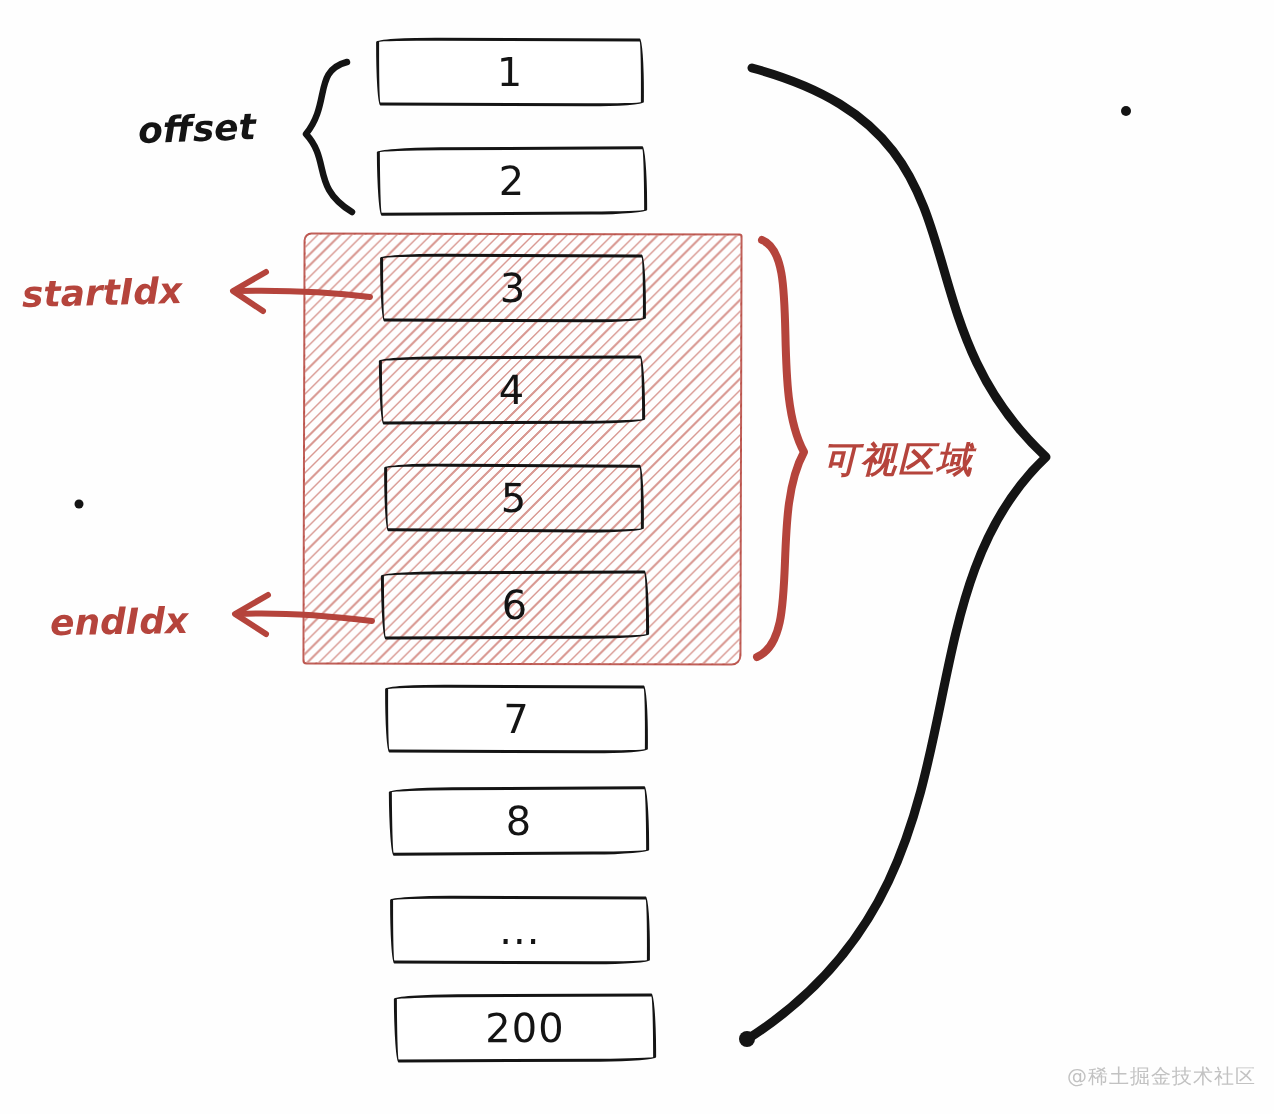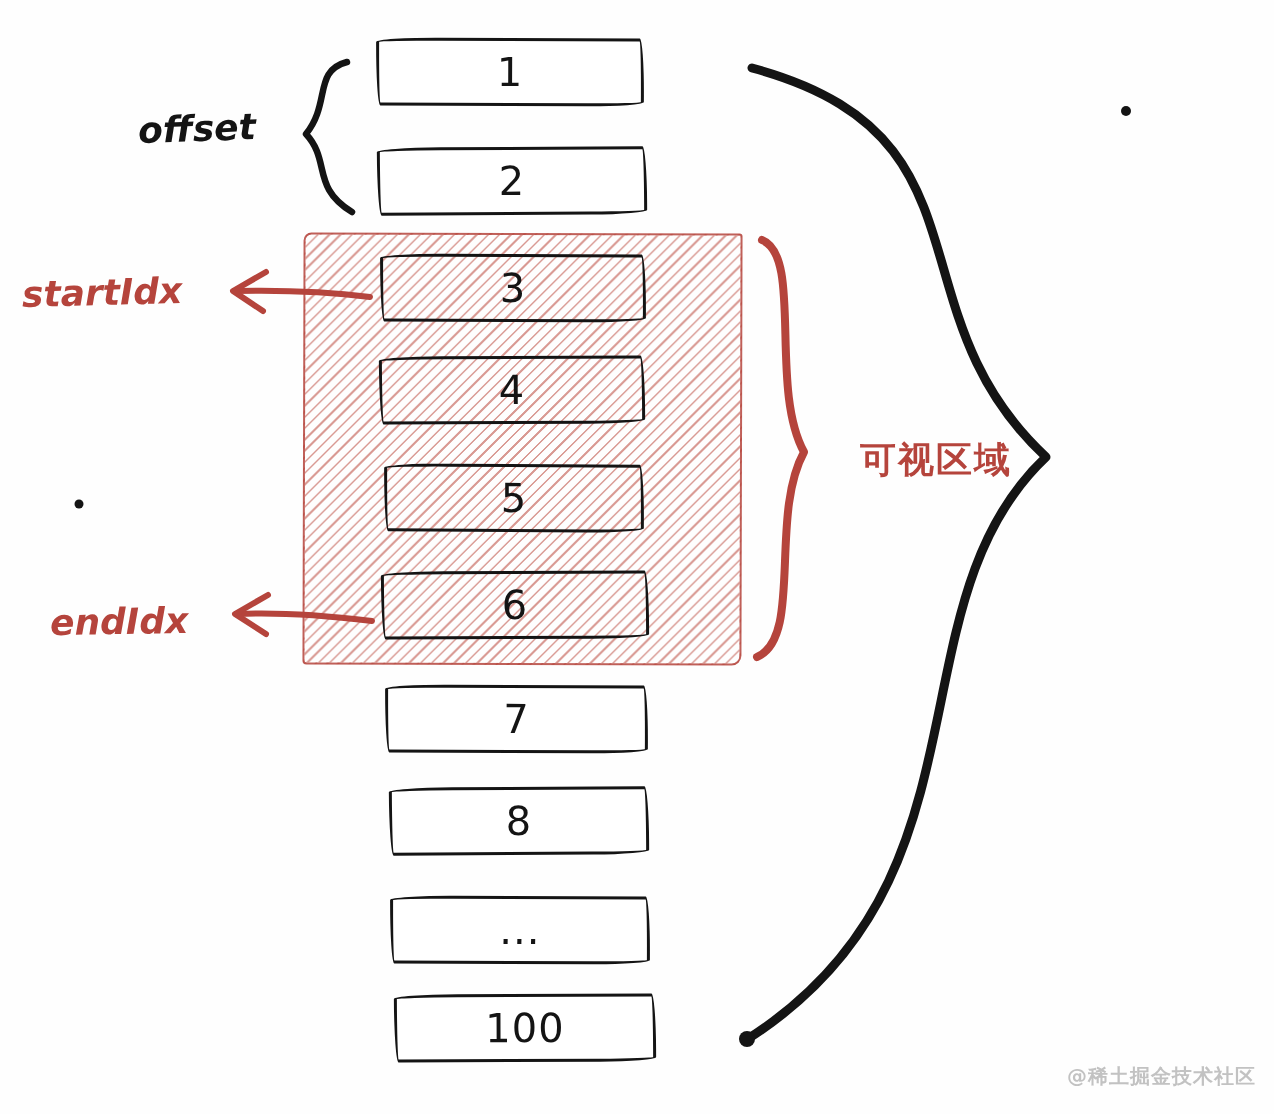--- a/index.html
+++ b/index.html
@@ -61,21 +61,21 @@
   }
   .lbl.red{color:var(--red);}
   .lbl.cjk{font-style:normal;font-weight:700;letter-spacing:2px;}
 
   .watermark{
     position:absolute;
     right:18px;bottom:24px;
     color:var(--watermark);
     font-size:20px;
     font-style:normal;
-    font-weight:700;
+    font-weight:400;
     z-index:4;
     letter-spacing:1px;
   }
 </style>
 </head>
 <body>
 
 <div class="canvas">
 
   <div class="viewport-region"></div>
@@ -101,27 +101,27 @@
   <div class="box" style="left:385px;top:685px;width:263px;transform:rotate(.25deg);">
     <span>7</span>
   </div>
   <div class="box" style="left:389px;top:787px;width:260px;transform:rotate(-.3deg);">
     <span>8</span>
   </div>
   <div class="box" style="left:390px;top:896px;width:260px;transform:rotate(.2deg);">
     <span>...</span>
   </div>
   <div class="box" style="left:394px;top:994px;width:262px;transform:rotate(-.25deg);">
-    <span>100</span>
+    <span>200</span>
   </div>
 
   <div class="lbl" style="left:138px;top:108px;transform:rotate(-2deg);">offset</div>
   <div class="lbl red" style="left:22px;top:272px;transform:rotate(-1.5deg);">startIdx</div>
   <div class="lbl red" style="left:50px;top:601px;transform:rotate(-1deg);">endIdx</div>
-  <div class="lbl red cjk" style="left:860px;top:436px;">可视区域</div>
+  <div class="lbl red cjk" style="left:822px;top:436px;font-style:italic;">可视区域</div>
 
   <div class="watermark">@稀土掘金技术社区</div>
 
   <svg class="overlay" viewBox="0 0 1274 1114">
 
     <path class="sk-ink" stroke-width="6.5" d="M 347 62 C 313 71, 331 103, 306 134 C 331 161, 311 187, 352 212"></path>
 
     <path class="sk-red" stroke-width="8" d="M 762 240 C 803 256, 769 388, 804 452 C 769 516, 803 638, 757 657"></path>
 
     <path class="sk-ink" stroke-width="9" d="M 752 68 C 1000 135, 888 310, 1046 457 C 888 606, 1000 880, 746 1040"></path>

